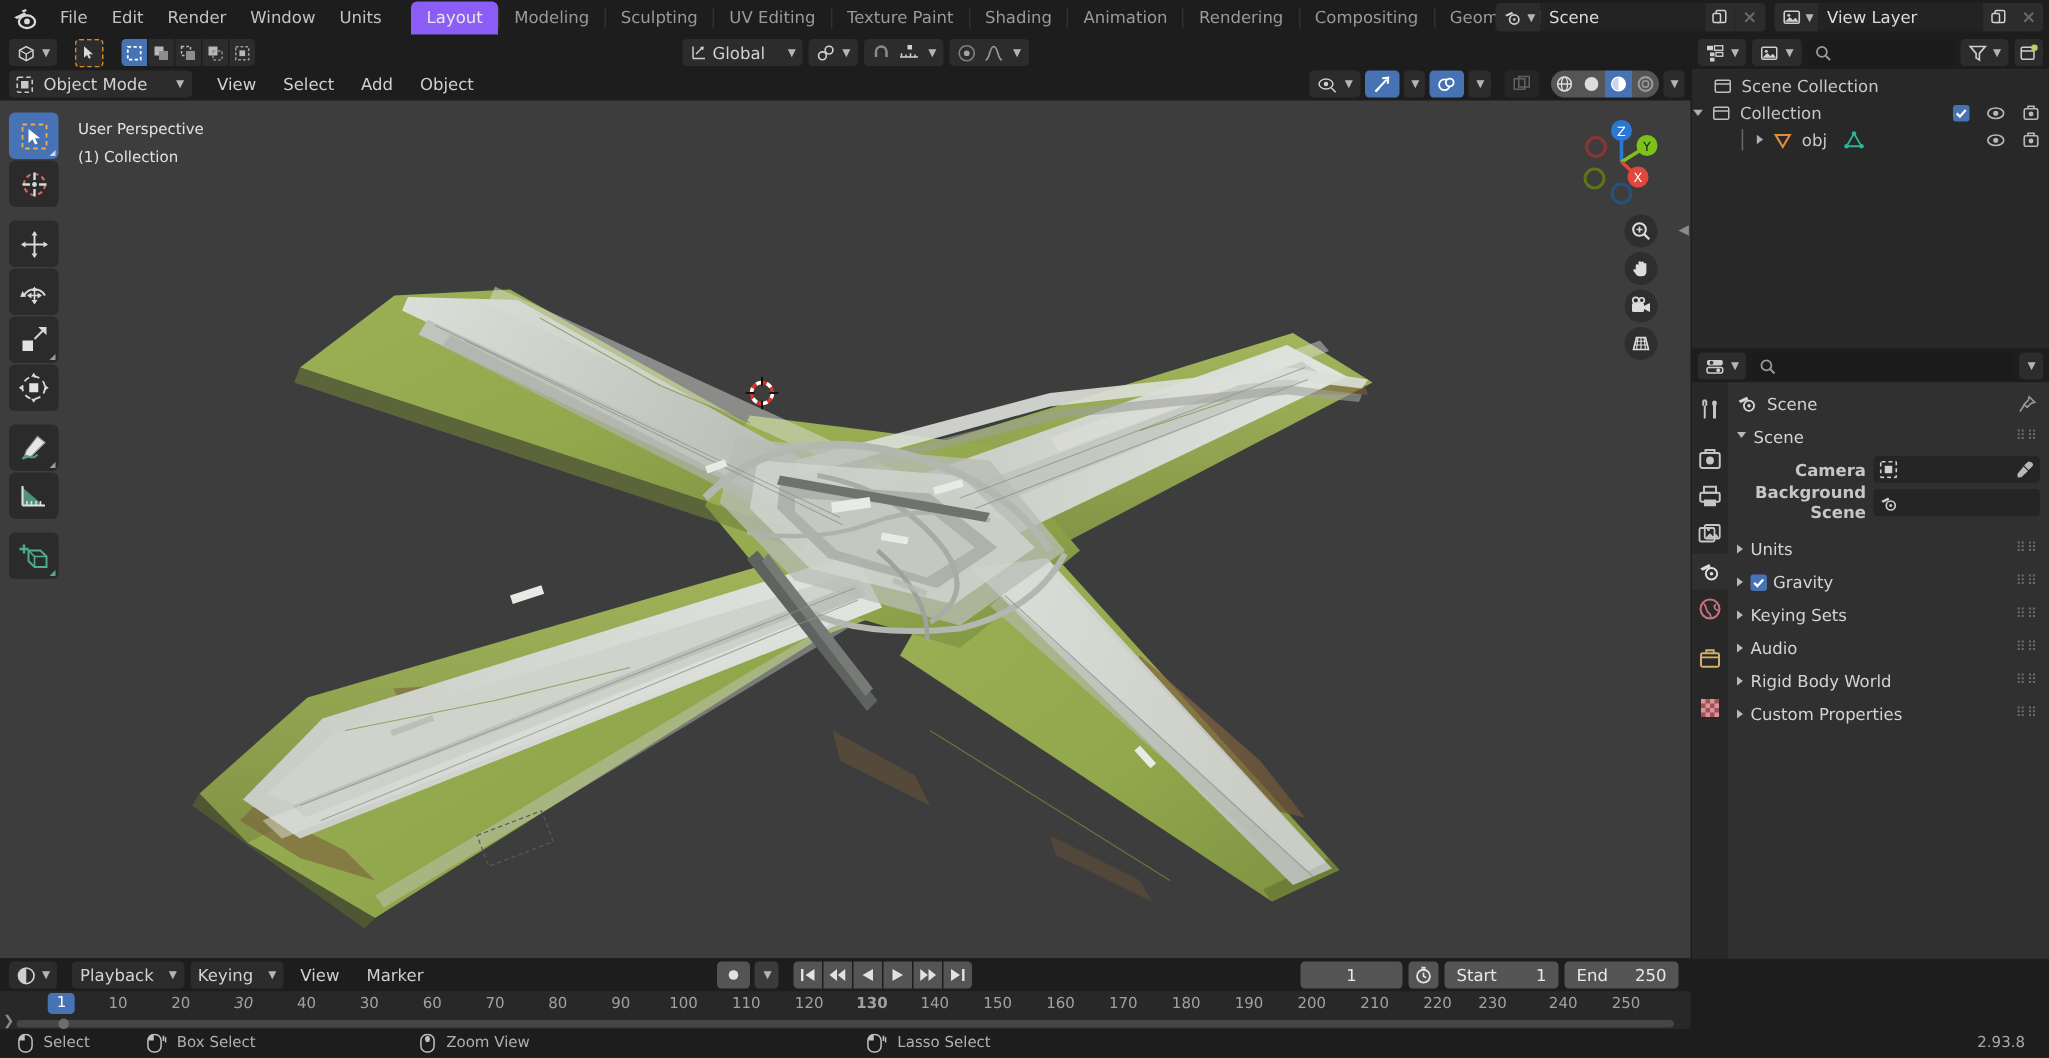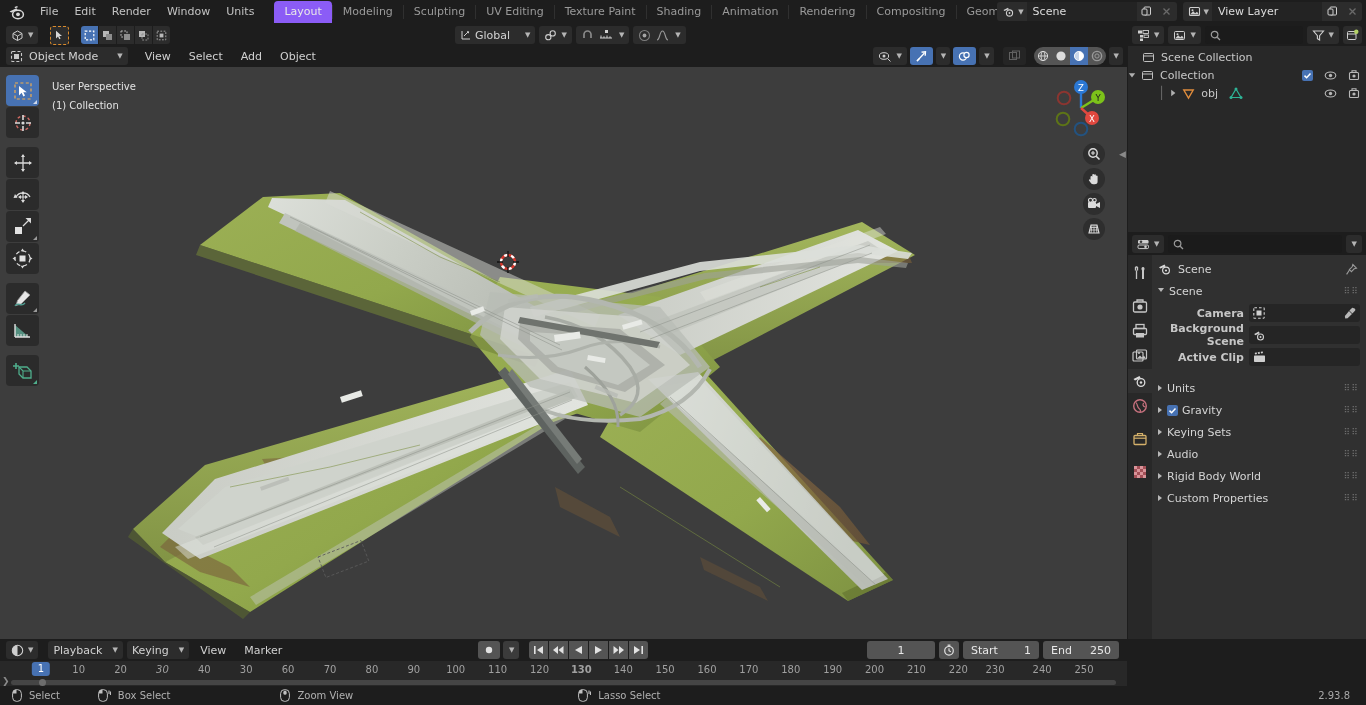--- a/index.html
+++ b/index.html
@@ -956,30 +956,20 @@
         <span class="prop-field">
           <svg width="13" height="13" viewBox="0 0 13 13">
               <circle cx="7.5" cy="8" r="3" fill="none" stroke="#cfcfcf" stroke-width="1.1"></circle>
               <circle cx="7.5" cy="8" r="1" fill="#cfcfcf"></circle>
               <path d="M1.2 5 L5.8 2.6 L6.7 4.2 L2.3 6.2 Z" fill="#cfcfcf"></path>
             </svg>
           <span></span>
         </span>
       </div>
 
-      <div class="prop-row">
-        <span class="prop-label">Active Clip</span>
-        <span class="prop-field">
-          <svg width="13" height="12" viewBox="0 0 13 12">
-              <rect x="1" y="4.5" width="11" height="6.5" rx="0.7" fill="#cfcfcf"></rect>
-              <path d="M1.6 2 L3.4 1.3 L4.1 3 L2.3 3.6 Z M4.6 1.4 L6.4 0.8 L7.1 2.5 L5.3 3.1 Z M7.6 0.9 L9.4 0.3 L10.1 2 L8.3 2.6 Z" fill="#cfcfcf"></path>
-            </svg>
-          <span></span>
-        </span>
-      </div>
 
       <div style="height:9px"></div>
 
       <div class="panel-head">
         <span class="tri"></span>
         <span>Units</span>
         <span class="grip">⠿⠿</span>
       </div>
       <div class="panel-head">
         <span class="tri"></span>

